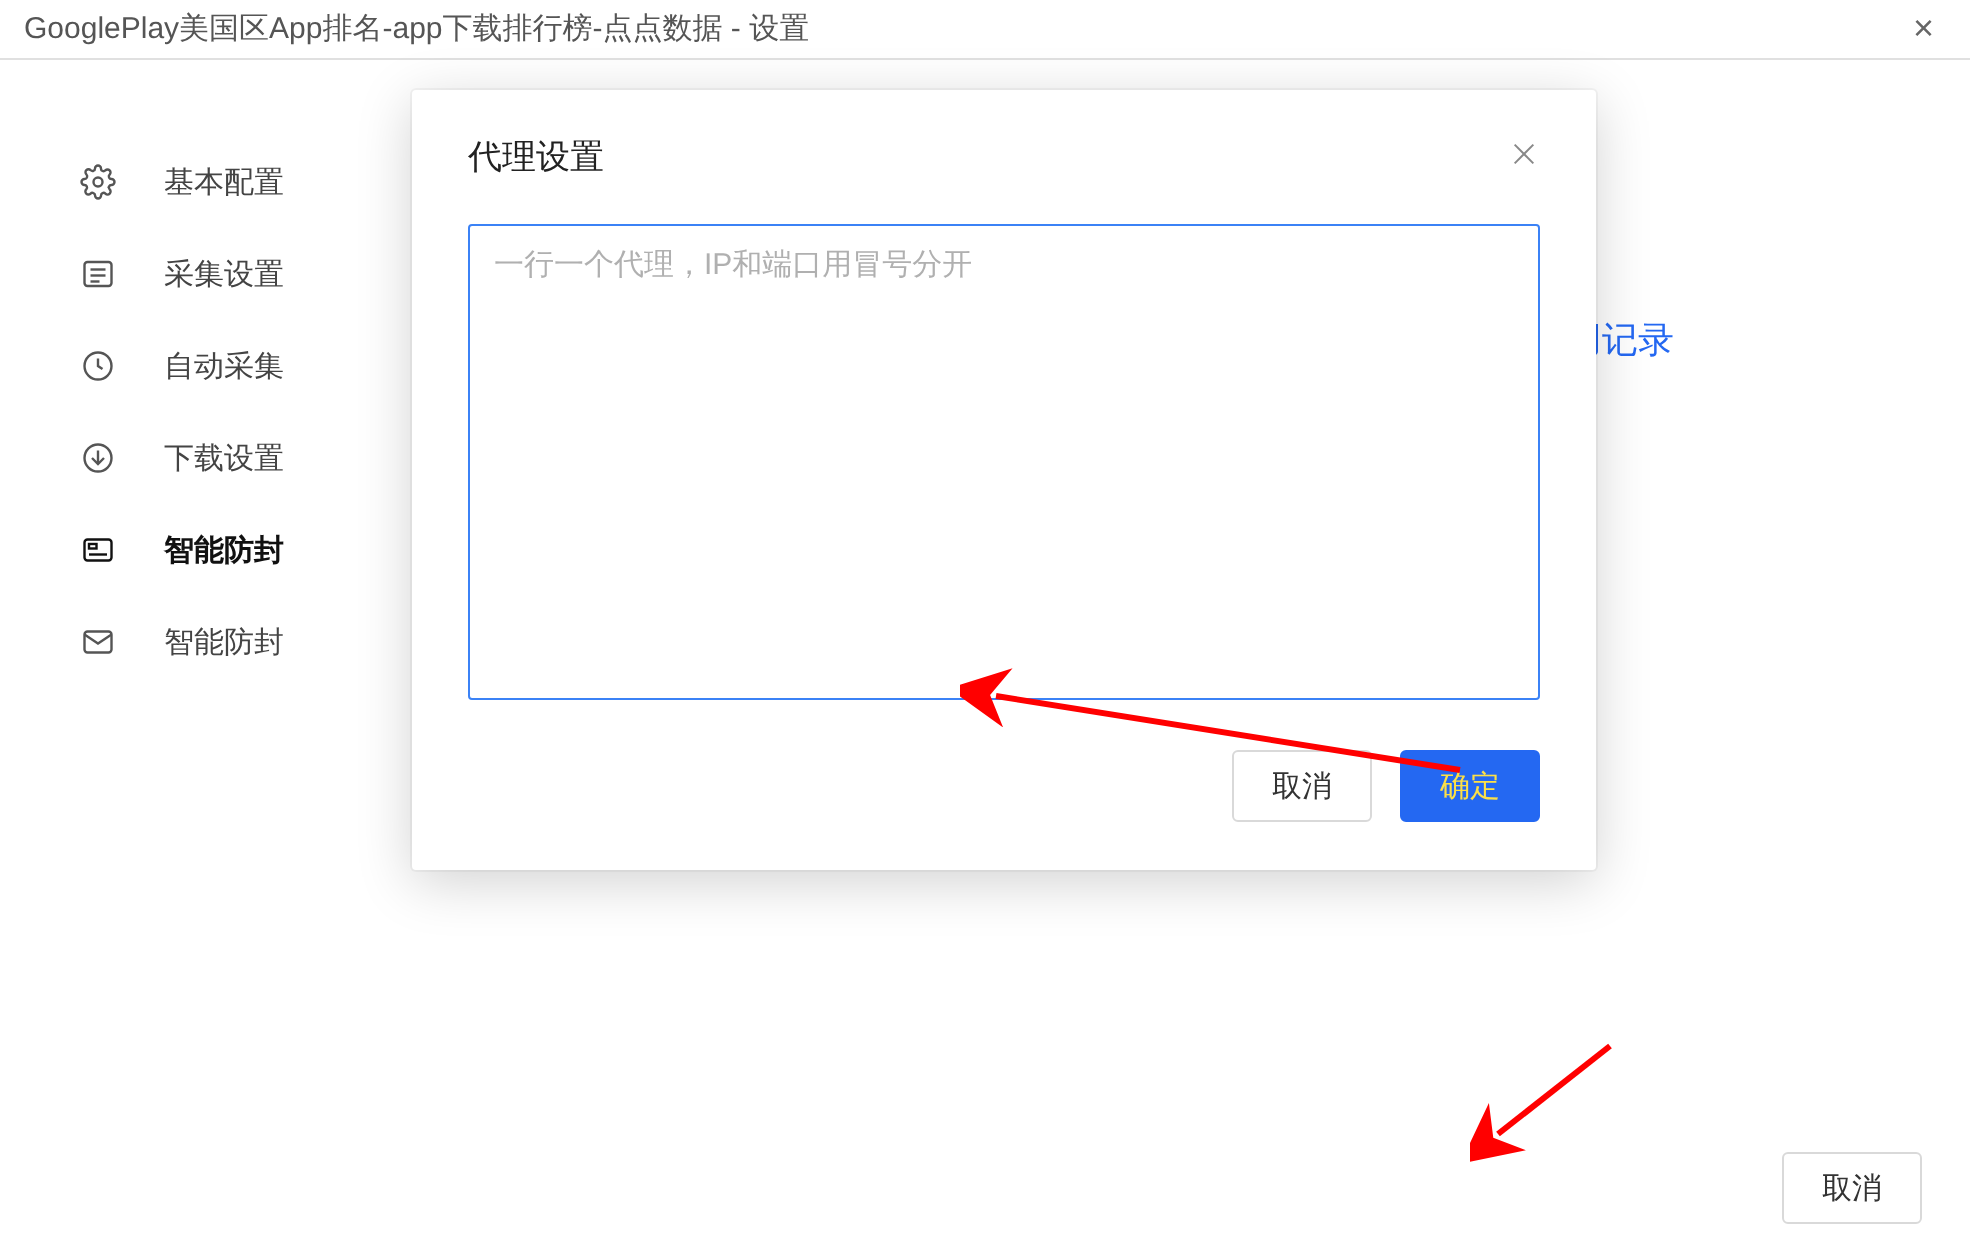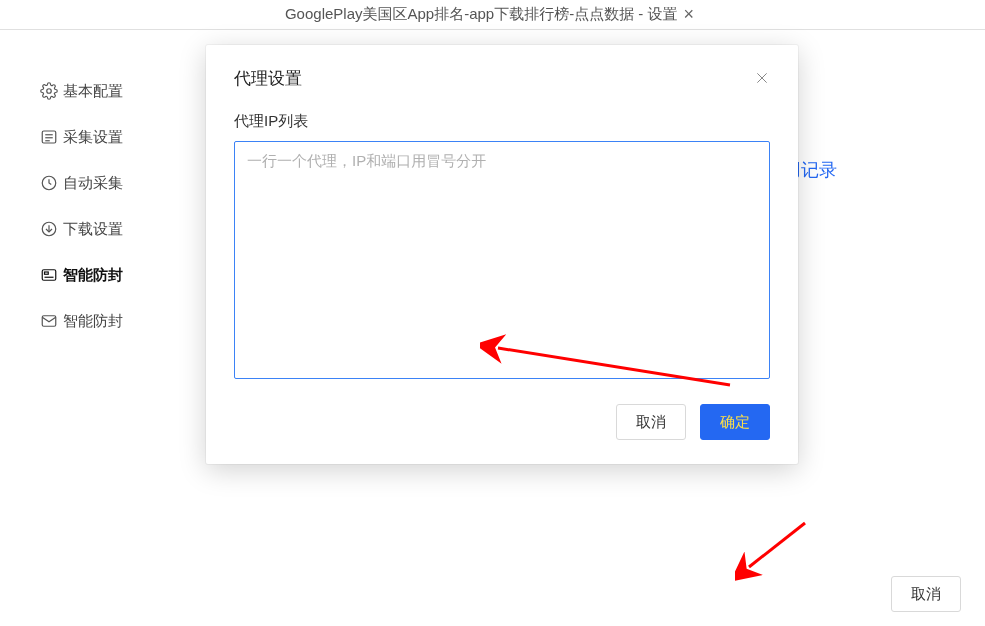--- a/index.html
+++ b/index.html
@@ -16,21 +16,21 @@
 
   
   .titlebar {
     height: 30px;
     border-bottom: 1px solid #e0e0e0;
     display: flex;
     align-items: center;
     padding: 0 12px;
     color: #555;
     font-size: 15px;
-    justify-content: center;
+    justify-content: space-between;
   }
   .titlebar .close-x {
     font-size: 18px;
     color: #666;
     cursor: pointer;
     padding: 0 6px;
   }
 
   
   .main {
@@ -41,21 +41,21 @@
   .sidebar {
     width: 195px;
     padding-top: 38px;
     border-right: 1px solid transparent;
   }
   .sidebar-item {
     display: flex;
     align-items: center;
     height: 46px;
     padding-left: 40px;
-    gap: 5px;
+    gap: 24px;
     color: #444;
     cursor: pointer;
     font-size: 15px;
   }
   .sidebar-item.active {
     font-weight: 700;
     color: #111;
   }
   .sidebar-item .icon {
     width: 18px;
@@ -291,21 +291,20 @@
             <line x1="5" y1="5" x2="19" y2="19"></line>
             <line x1="19" y1="5" x2="5" y2="19"></line>
           </svg>
       </span>
     </div>
 
     <div class="modal-body">
 
 
       <div class="form-group" style="margin-bottom:0">
-        <label class="form-label">代理IP列表</label>
         <textarea class="textarea" placeholder="一行一个代理，IP和端口用冒号分开" style=""></textarea>
       </div>
 
     </div>
 
     <div class="modal-footer">
       <button class="btn">取消</button>
       <button class="btn primary">确定</button>
     </div>
 

